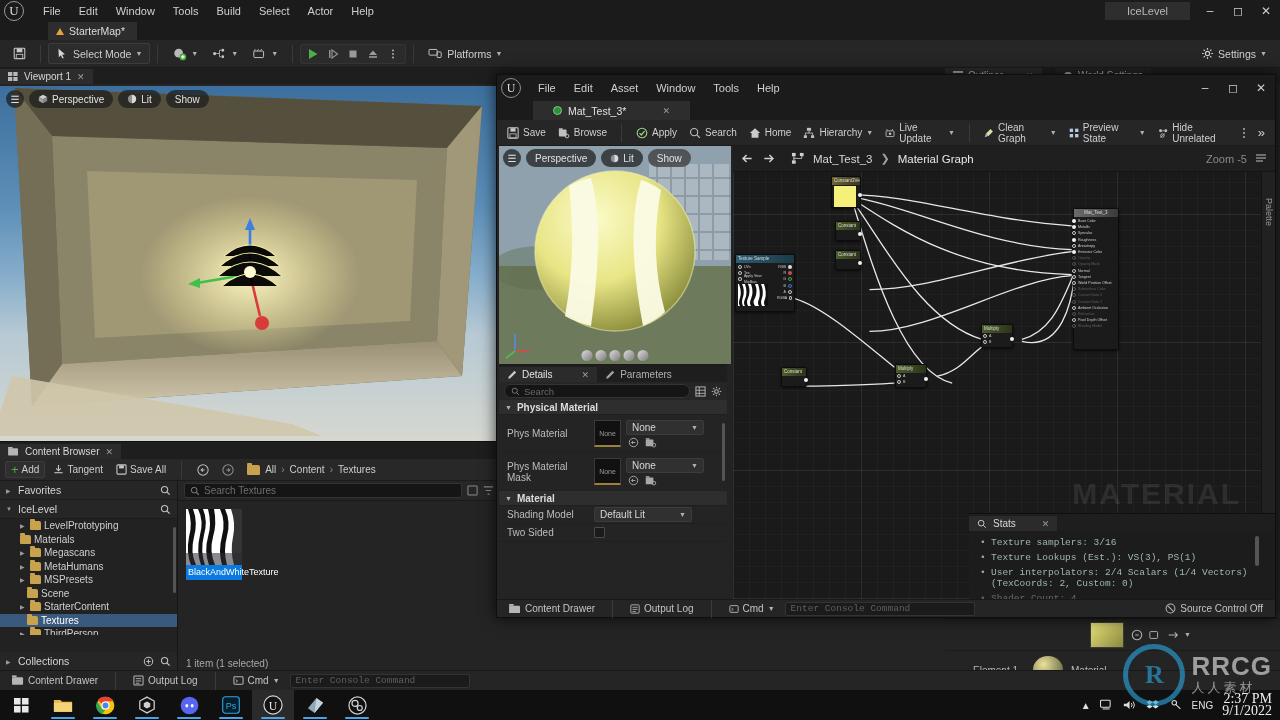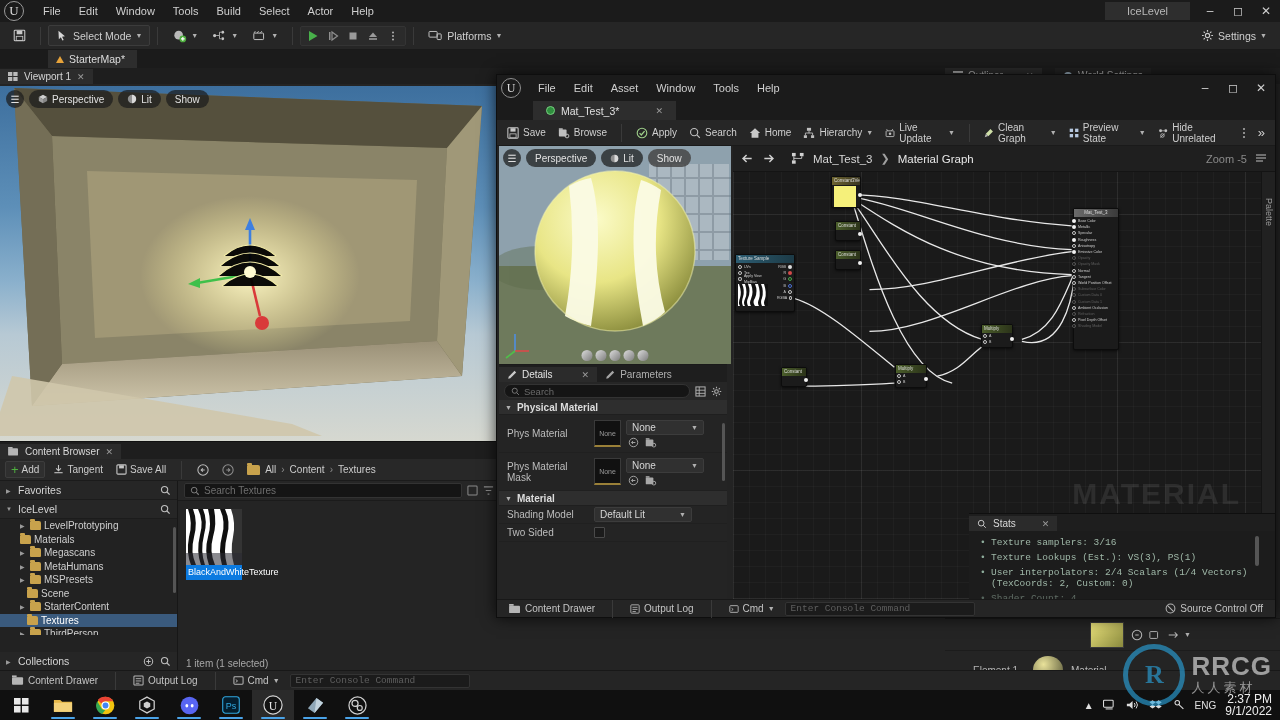--- a/index.html
+++ b/index.html
@@ -75,21 +75,21 @@
   .cmdbox{ height:14px; width:180px; background:#1b1b1b; border:1px solid #333; border-radius:2px; font-size:9.5px; color:#5f5f5f;
      font-family:"Liberation Mono",monospace; display:flex;align-items:center;padding:0 5px;}
   .bgtab{ position:absolute; top:68px; background:#2b2b2b; padding:2px 8px; font-size:10px; color:#b9b9b9; display:flex;align-items:center;gap:5px;}
 
   
   #matwin{ position:absolute; left:496px; top:74px; width:780px; height:544px; background:#232323;
      border:1px solid #0e0e0e; box-shadow:0 0 14px rgba(0,0,0,.75);}
   #mw-title{ height:26px; background:#1b1b1b; display:flex; align-items:center; padding-left:4px;}
   #mw-logo{ width:20px;height:20px;border-radius:50%;border:1px solid #8f8f8f;display:flex;align-items:center;justify-content:center;font-family:"Liberation Serif",serif;font-size:12px;color:#ddd;margin-right:8px;}
   #mw-tabrow{ height:19px; background:#1b1b1b; display:flex; align-items:flex-end; padding-left:36px;}
-  #mw-tab{ background:#2d2d2d; height:19px; display:flex; align-items:center; gap:6px; padding:0 13px; font-size:10.5px; color:#e0e0e0;}
+  #mw-tab{ background:#2d2d2d; height:19px; display:flex; align-items:center; gap:6px; padding:0 20px; font-size:10.5px; color:#e0e0e0;}
   .greendot{ width:9px;height:9px;border-radius:50%;background:#2f8f3e;border:1px solid #76d07f;}
   #mw-toolbar{ height:26px; background:#262626; display:flex; align-items:center; padding:0 5px; gap:2px; border-bottom:1px solid #1a1a1a;}
   .mtb{ display:flex;align-items:center;gap:4px;font-size:10px;color:#cfcfcf;padding:3px 5px;border-radius:2px;}
   #mw-body{ position:absolute; left:0; top:71px; right:0; bottom:18px; }
 
   
   #mpv{ position:absolute; left:2px; top:0; width:232px; height:218px; overflow:hidden; background:#6a7a58;}
   #mpv-sky{position:absolute;inset:0;background:linear-gradient(#9aa9b5,#7f8e82 45%,#5f6a52);}
   #mpv-shapes{position:absolute;bottom:3px;left:50%;transform:translateX(-50%);display:flex;gap:3px;}
   .pshape{width:11px;height:11px;border-radius:50%;background:linear-gradient(135deg,#dcdcdc,#7c7c7c);}
@@ -141,21 +141,21 @@
 
   
   #bg-elem{ position:absolute; left:945px; top:618px; width:335px; height:72px; background:#242424; border-top:1px solid #1a1a1a;}
 
   
   #taskbar{ position:absolute; left:0; bottom:0; width:1280px; height:30px; background:#101010; display:flex; align-items:center;}
   .tk{ width:42px; height:30px; display:flex; align-items:center; justify-content:center; position:relative;}
   .tk.active{ background:#2a2a2a;}
   .tk .bar{ position:absolute; bottom:1px; left:9px; width:24px; height:2px; background:#4aa3e8; border-radius:1px;}
   #tray{ margin-left:auto; display:flex; align-items:center; gap:9px; padding-right:8px; font-size:10px; color:#e0e0e0;}
-  #clock{ font-size:12px; line-height:12px; text-align:right; color:#eee;}
+  #clock{ font-size:14px; line-height:12px; text-align:right; color:#eee;font-family:Liberation Serif, serif;}
 
   
   #rrcg{ position:absolute; right:8px; bottom:14px; display:flex; align-items:center; gap:6px; opacity:.62; pointer-events:none; z-index:40;}
   #rrcg-mark{ width:62px;height:62px;border-radius:50%;border:5px solid #2aa6e0; display:flex;align-items:center;justify-content:center; color:#2aa6e0; font-size:26px; font-weight:bold; font-family:"Liberation Serif",serif;}
   #rrcg-txt{ color:#e9e9e9; font-size:26px; font-weight:bold; letter-spacing:1px; line-height:26px;}
   #rrcg-sub{ color:#dcdcdc; font-size:13px; letter-spacing:3px;}
 </style>
 </head>
 <body>
 
@@ -174,20 +174,27 @@
       <div class="menu-item">Actor</div>
       <div class="menu-item">Help</div>
       <div id="titlebar-right">
         <div id="level-chip">IceLevel</div>
         <div class="wbtn">–</div>
         <div class="wbtn">◻</div>
         <div class="wbtn close">✕</div>
       </div>
     </div>
 
+    <div id="tabstrip">
+      <div id="maptab">
+        <span class="tri"></span>
+        <span>StarterMap*</span>
+      </div>
+    </div>
+
     <div id="maintoolbar">
       <div class="tb-btn">
         <svg width="13" height="13" viewBox="0 0 16 16">
             <rect x="1.5" y="1.5" width="13" height="13" rx="1" fill="none" stroke="#c9c9c9" stroke-width="1.3"></rect>
             <rect x="4.5" y="2" width="7" height="4.5" fill="#c9c9c9"></rect>
             <rect x="4" y="9" width="8" height="5" fill="none" stroke="#c9c9c9" stroke-width="1"></rect>
           </svg>
       </div>
       <div class="tb-sep"></div>
       <div class="tb-btn tb-box">
@@ -265,27 +272,20 @@
       </div>
       <div id="settings-btn" class="tb-btn">
         <svg width="13" height="13" viewBox="0 0 16 16">
             <circle cx="8" cy="8" r="2.6" fill="none" stroke="#c9c9c9" stroke-width="1.4"></circle>
             <g stroke="#c9c9c9" stroke-width="1.5">
               <path d="M8 1.2v2.2M8 12.6v2.2M1.2 8h2.2M12.6 8h2.2M3.2 3.2l1.6 1.6M11.2 11.2l1.6 1.6M12.8 3.2l-1.6 1.6M4.8 11.2l-1.6 1.6"></path>
             </g>
           </svg>
         <span>Settings</span>
         <span class="caret">▼</span>
-      </div>
-    </div>
-
-    <div id="tabstrip">
-      <div id="maptab">
-        <span class="tri"></span>
-        <span>StarterMap*</span>
       </div>
     </div>
 
     <div id="vp-tabrow">
       <div id="vp-tab">
         <svg width="10" height="9" viewBox="0 0 10 9">
             <rect x="0" y="0" width="4.3" height="4" fill="#b9b9b9"></rect>
             <rect x="5.3" y="0" width="4.3" height="4" fill="#b9b9b9"></rect>
             <rect x="0" y="5" width="4.3" height="4" fill="#b9b9b9"></rect>
             <rect x="5.3" y="5" width="4.3" height="4" fill="#b9b9b9"></rect>

